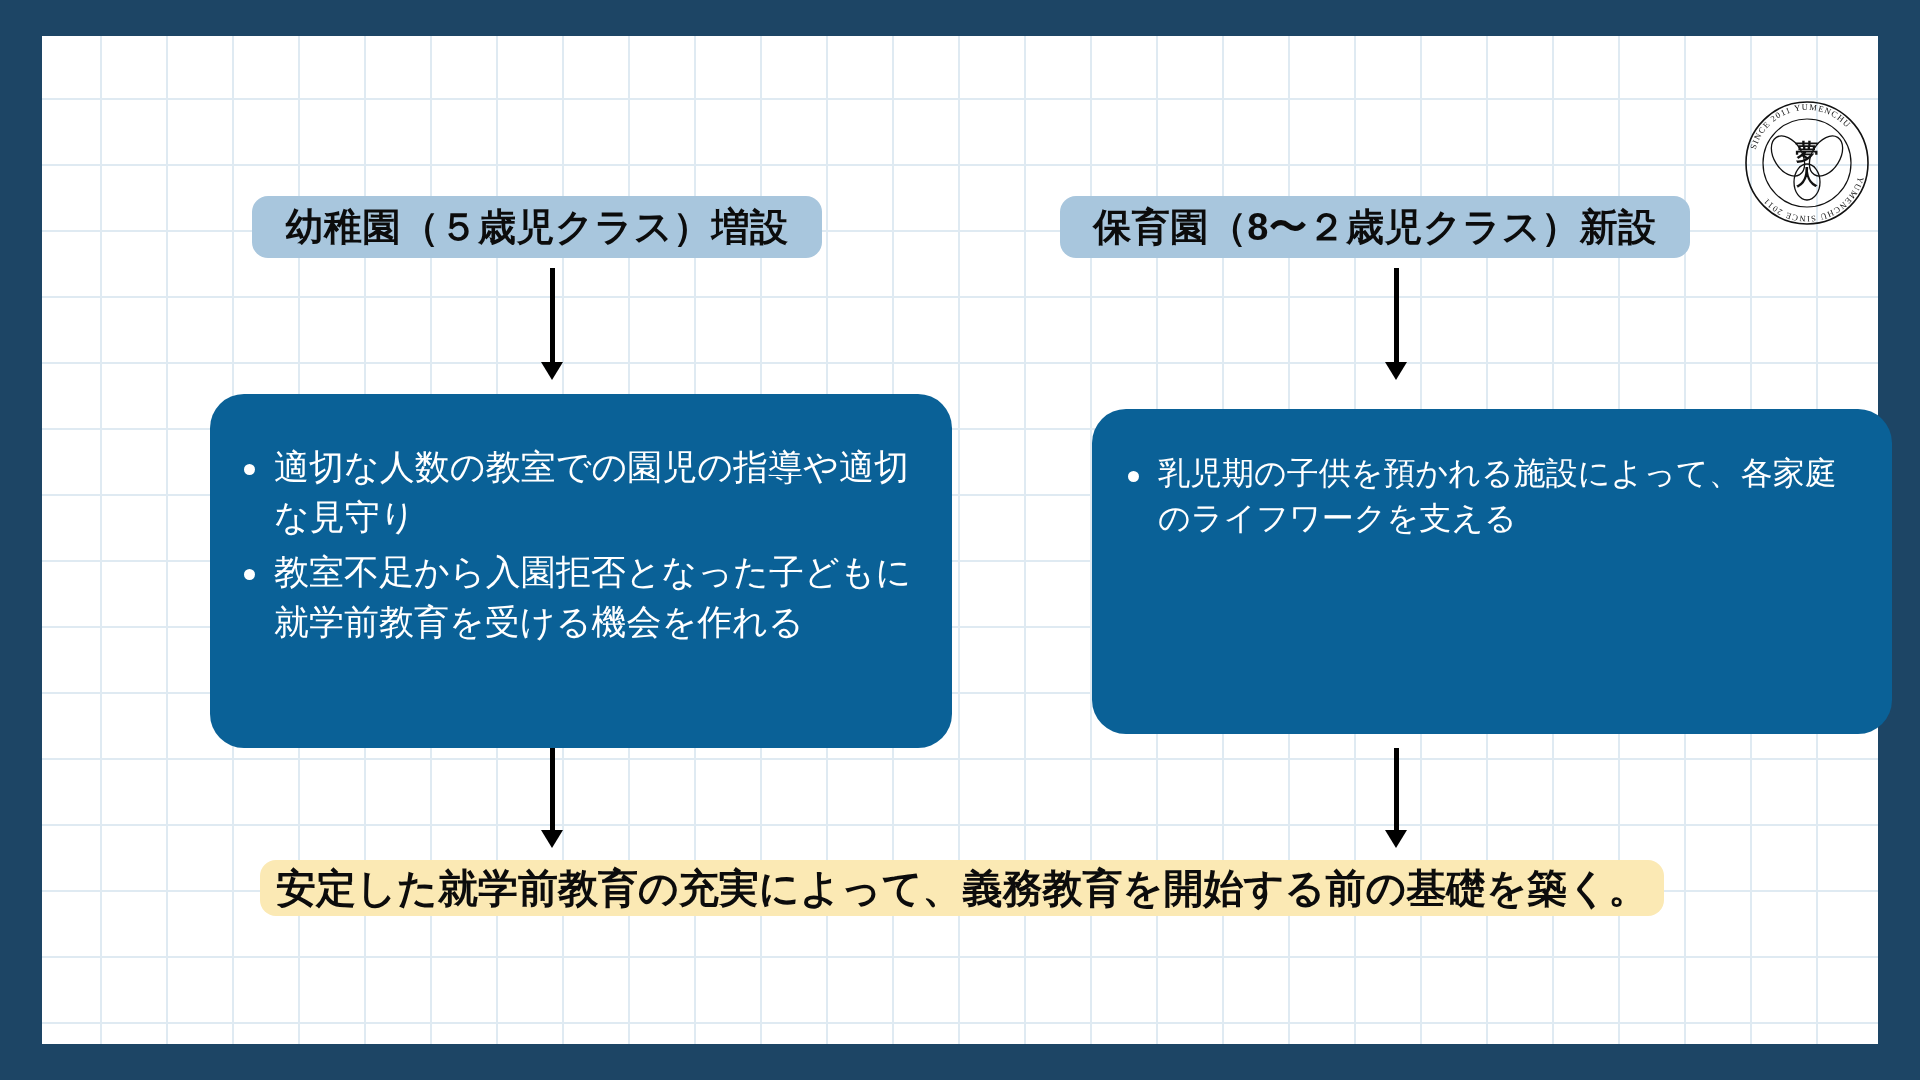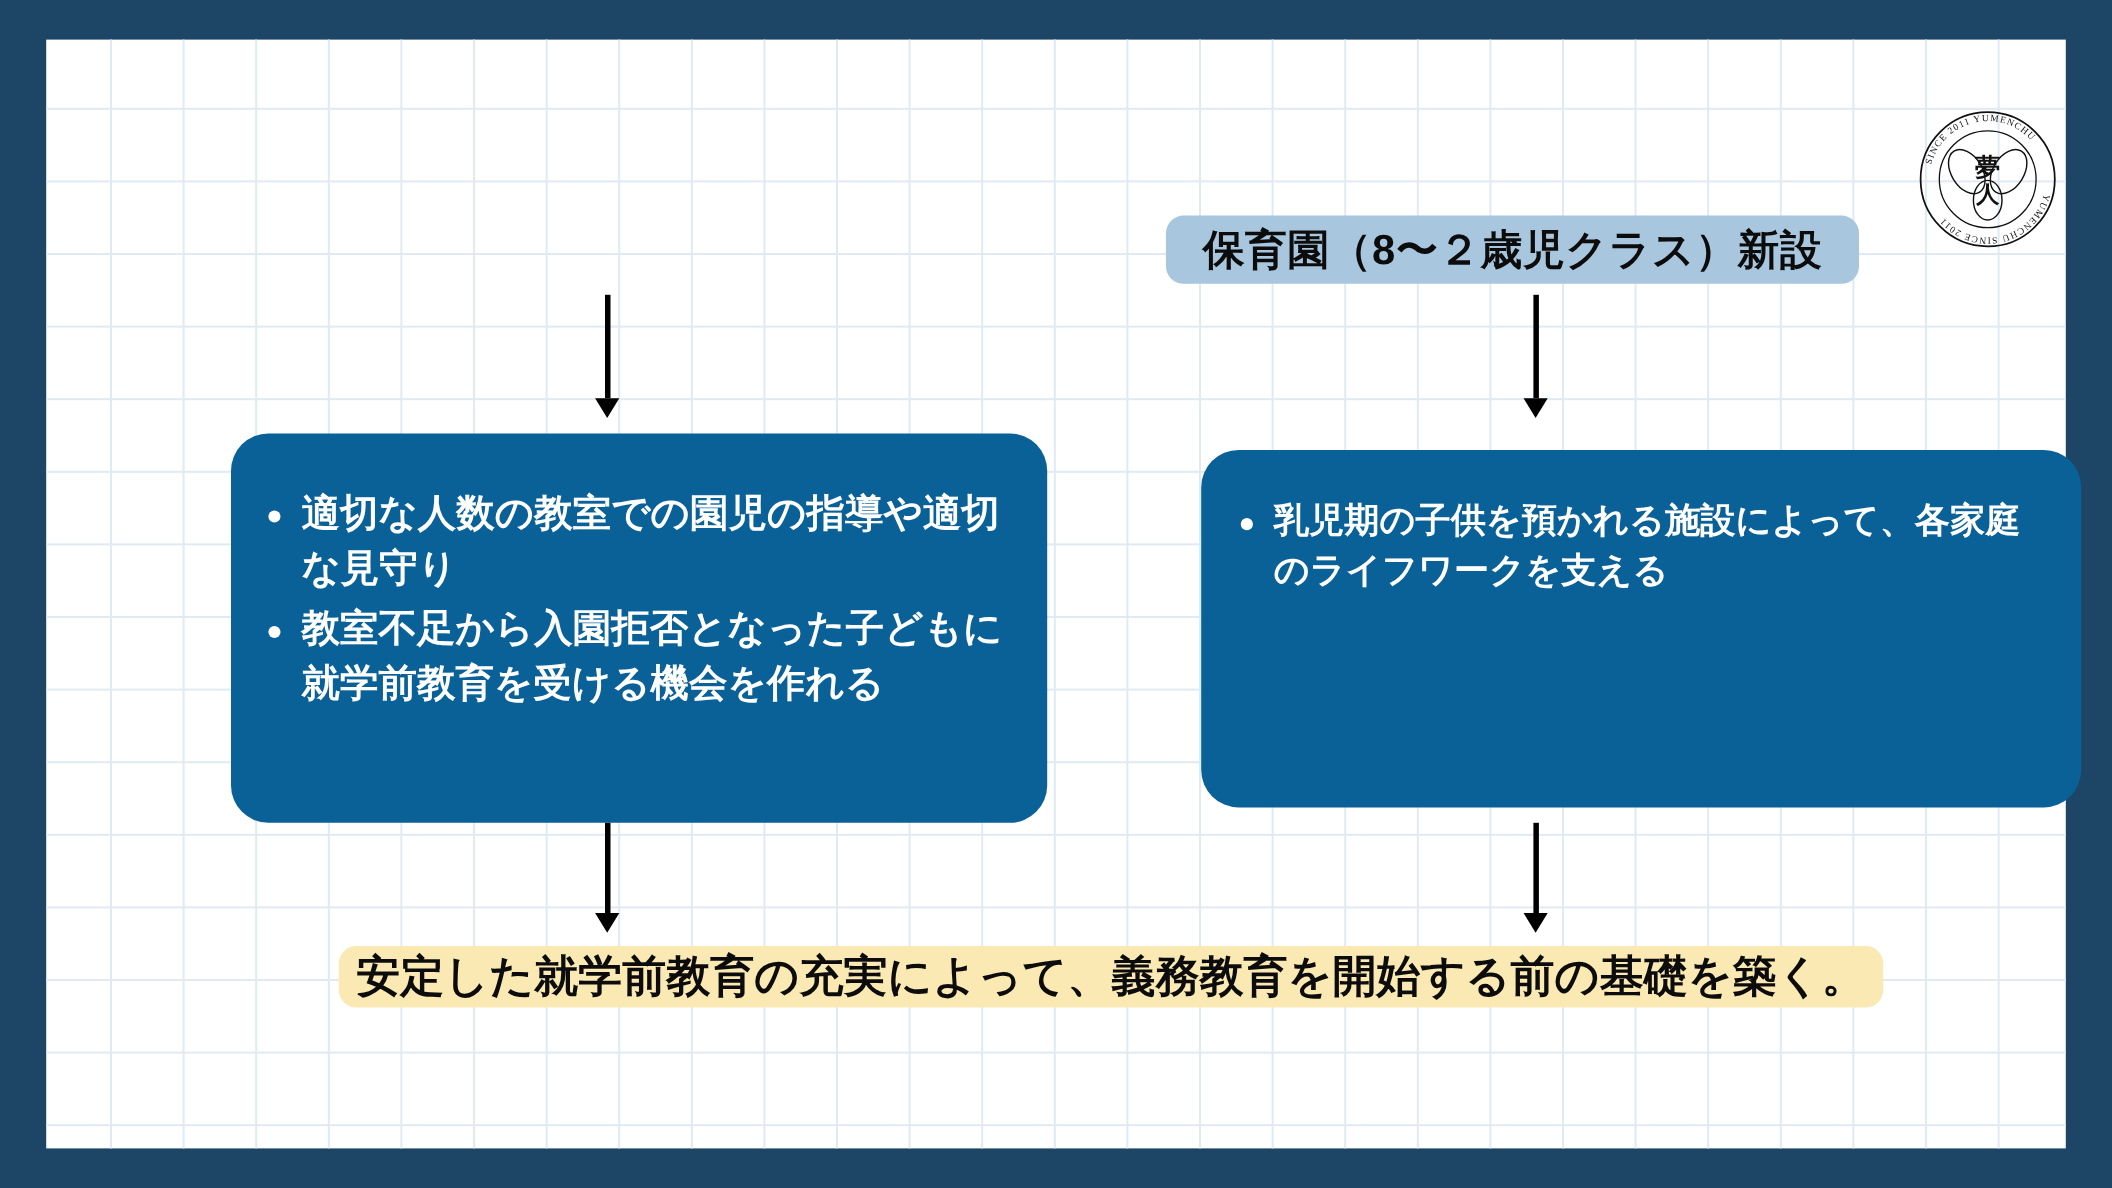--- a/index.html
+++ b/index.html
@@ -66,35 +66,34 @@
     color:#ffffff;
     box-sizing:border-box;
   }
   #card-left{left:168px;top:358px;width:742px;height:354px;padding:48px 34px 0 22px;}
   #card-right{left:1022px;top:373px;width:800px;height:325px;padding:42px 30px 0 24px;margin-left:28px;}
 
   .card ul{list-style:none;margin:0;padding:0;}
   .card li{
     position:relative;
     padding-left:42px;
-    font-weight:700;
+    font-weight:400;
     line-height:1.42;
   }
   .card li::before{
     content:"";
     position:absolute;left:12px;top:0.62em;
     width:11px;height:11px;border-radius:50%;background:#ffffff;
   }
   #card-left li{font-size:35px;margin-bottom:6px;}
   #card-right li{font-size:32px;margin-bottom:4px;}
 
   
   #conclusion{
     position:absolute;left:218px;top:820px;width:1500px;
-    text-align:center;
   }
   #conclusion .hl{
     display:inline;
     background:#fbe9b4;
     box-decoration-break:clone;
     -webkit-box-decoration-break:clone;
     border-radius:16px;
     padding:6px 16px;
     color:#0c0c0c;
     font-weight:700;
@@ -126,20 +125,21 @@
         <g fill="none" stroke="#111" stroke-width="1.3">
           <ellipse cx="46" cy="58" rx="14" ry="22" transform="rotate(-32 46 58)"></ellipse>
           <ellipse cx="84" cy="58" rx="14" ry="22" transform="rotate(32 84 58)"></ellipse>
           <ellipse cx="65" cy="84" rx="13" ry="18"></ellipse>
         </g>
         <text x="65" y="62" text-anchor="middle" font-size="23" font-family="Liberation Serif, serif" font-weight="700" fill="#111">夢</text>
         <text x="65" y="86" text-anchor="middle" font-size="21" font-family="Liberation Serif, serif" font-weight="700" fill="#111">人</text>
       </svg>
     </div>
 
+    <div class="pill" id="pill-left">幼稚園（５歳児クラス）増設</div>
 
     <div class="pill" id="pill-right">保育園（8〜２歳児クラス）新設</div>
 
     <div class="arrow" id="arrow-a">
       <div class="shaft"></div>
         <div class="head"></div>
     </div>
     <div class="arrow" id="arrow-b">
       <div class="shaft"></div>
         <div class="head"></div>

